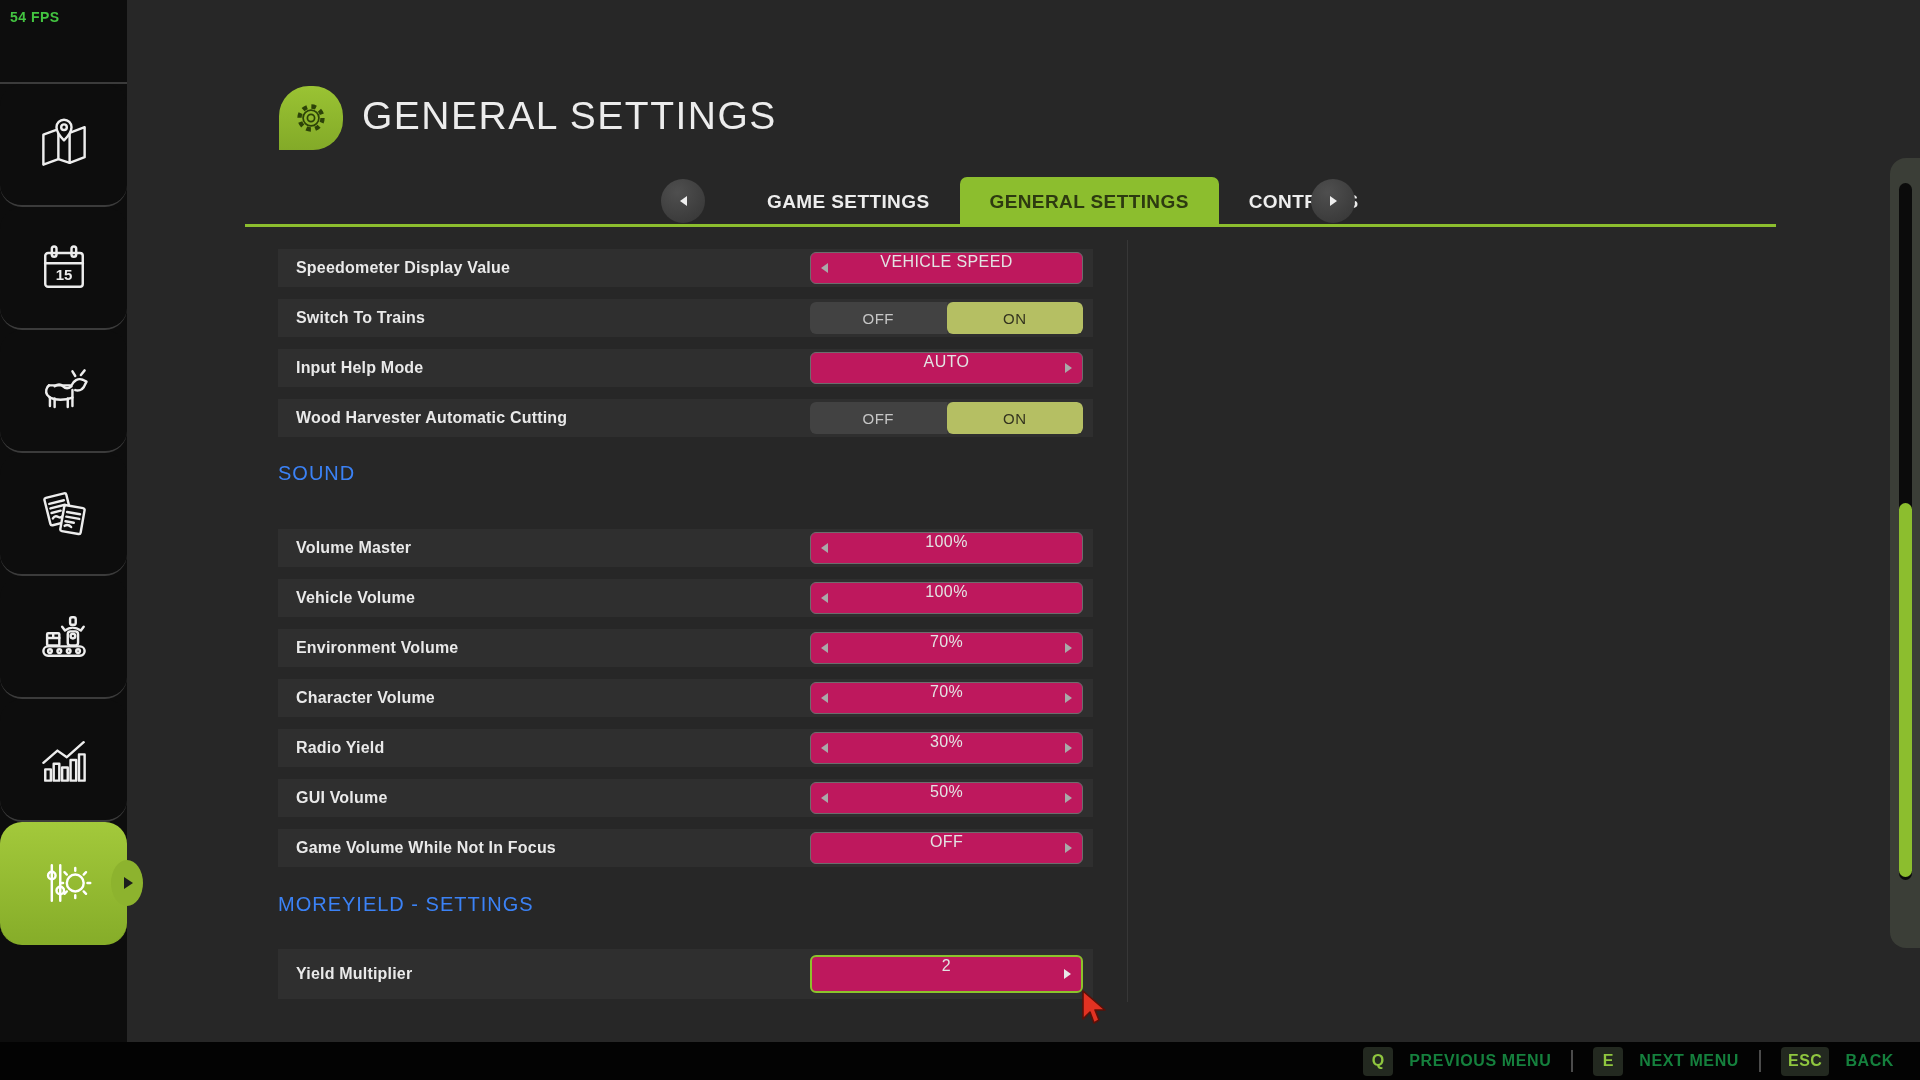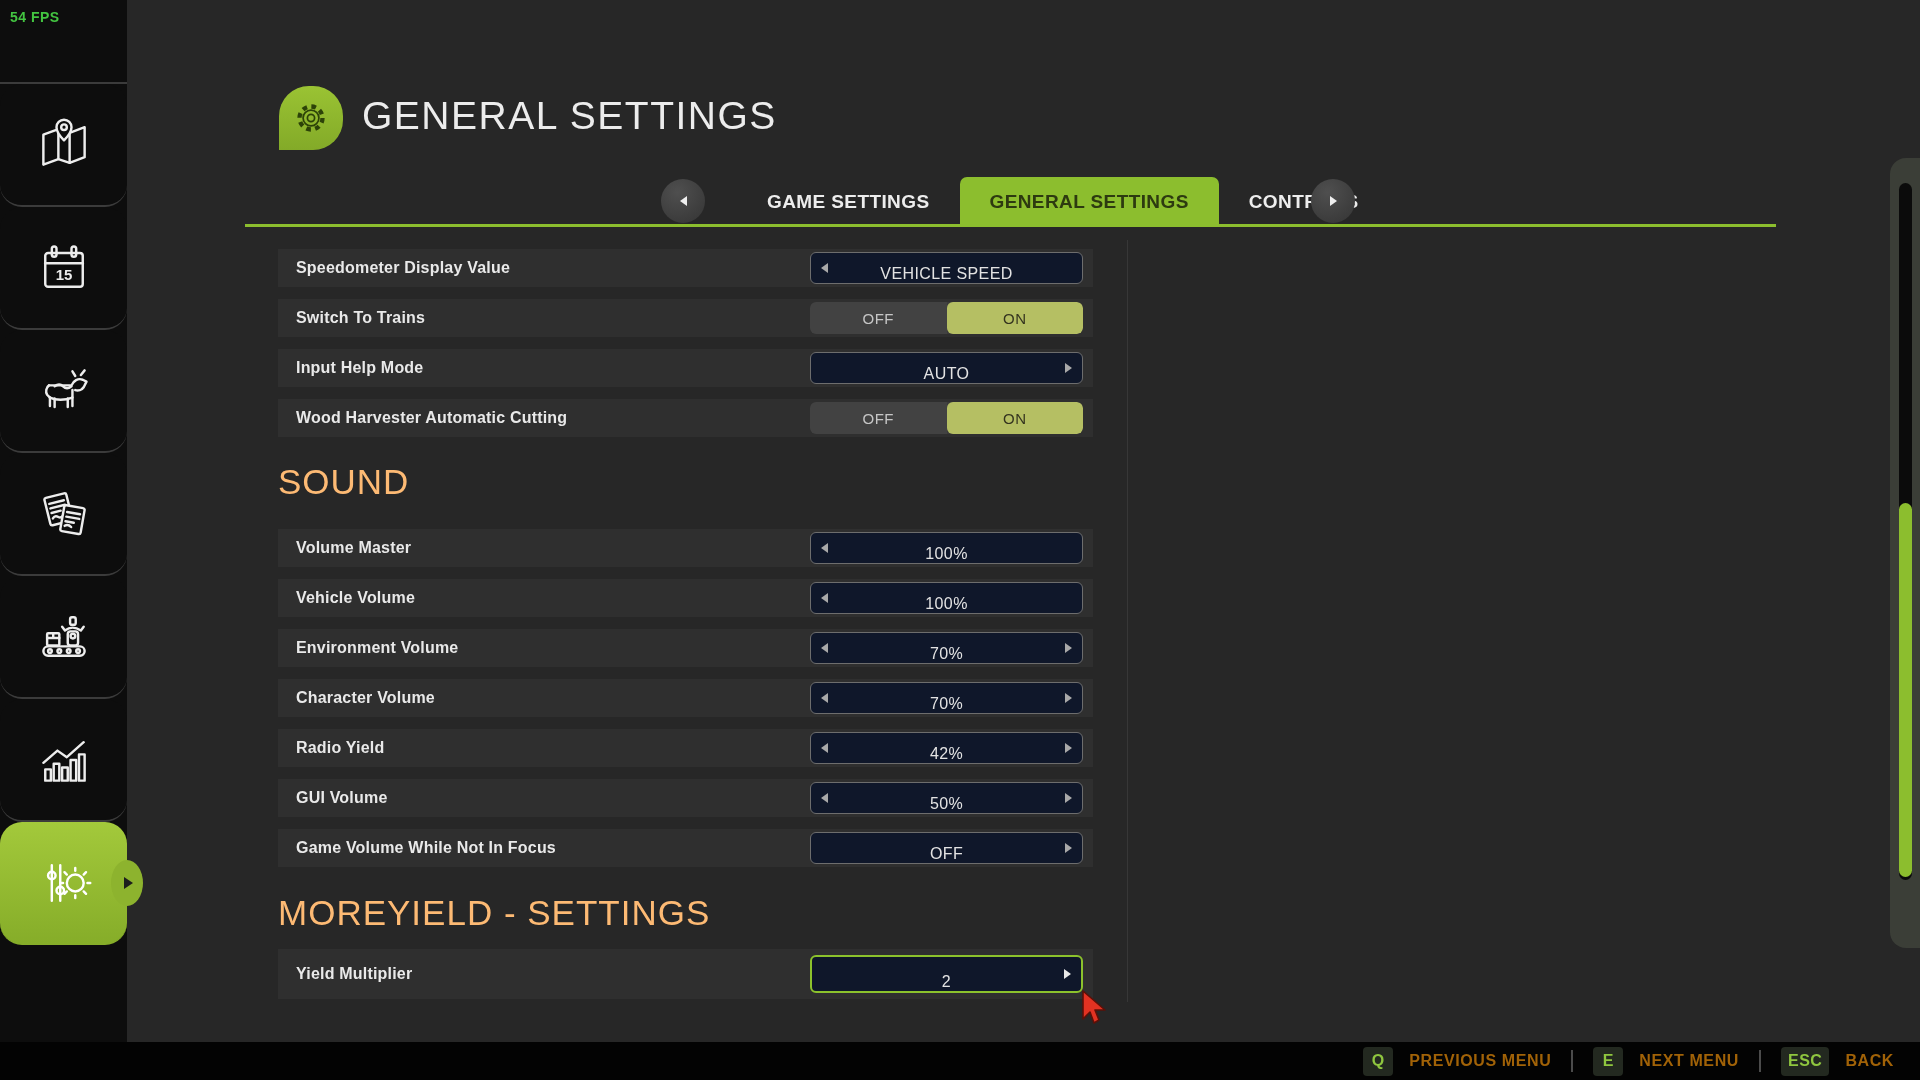--- a/index.html
+++ b/index.html
@@ -44,47 +44,47 @@
   .tab-underline{position:absolute;left:245px;top:224px;width:1531px;height:3px;background:#8cbe2e;}
 
   .panel-divider{position:absolute;left:1127px;top:240px;width:1px;height:762px;background:rgba(255,255,255,.08);}
 
   
   .row{position:absolute;left:278px;width:815px;height:38px;background:#2f2f2f;
     display:flex;align-items:center;padding-left:18px;box-sizing:border-box;}
   .lbl{font-size:16px;font-weight:bold;color:#e9e9e9;letter-spacing:.2px;}
   .ctrl{position:absolute;right:10px;top:50%;transform:translateY(-50%);
     width:273px;height:32px;box-sizing:border-box;}
-  .sel{background:#0f172a;border:1px solid #6d6d6d;border-radius:6px;
-    display:flex;align-items:flex-end;justify-content:center;cursor:pointer;position:absolute;}
+  .sel{background:#be185d;border:1px solid #6d6d6d;border-radius:6px;
+    display:flex;align-items:flex-start;justify-content:center;cursor:pointer;position:absolute;}
   .sel .val{font-size:16px;color:#e3e3e3;letter-spacing:.4px;}
   .tri{position:absolute;top:50%;width:0;height:0;border:5px solid transparent;}
   .tri-l{left:10px;transform:translateY(-50%);border-right:7px solid #a9a9a9;border-left:none;}
   .tri-r{right:10px;transform:translateY(-50%);border-left:7px solid #a9a9a9;border-right:none;}
   .sel.focused{border:2px solid #8cc22c;}
   .toggle{display:flex;background:#3a3a3a;border-radius:6px;overflow:hidden;cursor:pointer;}
   .half{flex:1;display:flex;align-items:center;justify-content:center;
     font-size:15px;letter-spacing:.5px;}
   .half.off{background:#424242;color:#c6c6c6;border-radius:6px 0 0 6px;}
   .half.on{background:#b5bf63;color:#34341f;border-radius:6px;}
 
-  .section-title{position:absolute;left:278px;font-size:35px;font-weight:400;
-    color:#fdba74;letter-spacing:1px;}
+  .section-title{position:absolute;left:278px;font-size:20px;font-weight:400;
+    color:#3b82f6;letter-spacing:1px;}
 
   .help-text{position:absolute;left:1152px;top:962px;width:620px;
     font-size:15px;color:#8f8f8f;letter-spacing:.2px;}
 
   
   .bottom-bar{position:absolute;left:0;top:1042px;width:1920px;height:38px;background:#030303;
     display:flex;align-items:center;justify-content:flex-end;padding-right:26px;box-sizing:border-box;}
   .hint{display:flex;align-items:center;cursor:pointer;}
   .key-badge{min-width:30px;height:29px;padding:0 7px;box-sizing:border-box;background:#232920;
     border-radius:4px;color:#8fc63f;font-size:16px;font-weight:bold;
     display:flex;align-items:center;justify-content:center;letter-spacing:.5px;}
-  .hint-label{color:#a16207;font-size:16px;font-weight:bold;margin-left:16px;letter-spacing:.6px;}
+  .hint-label{color:#15803d;font-size:16px;font-weight:bold;margin-left:16px;letter-spacing:.6px;}
   .hint-sep{width:2px;height:22px;background:#4b4b4b;margin:0 20px;}
 
   
   .scroll-wrap{position:absolute;right:0;top:158px;width:30px;height:790px;
     background:#3b3e37;border-radius:16px 0 0 16px;}
   .scroll-track{position:absolute;left:9px;top:25px;width:13px;height:697px;
     background:#0b0b0b;border-radius:7px;}
   .scroll-thumb{position:absolute;left:0;top:320px;width:13px;height:374px;
     background:#8cbe2e;border-radius:7px;cursor:pointer;}
 
@@ -278,21 +278,21 @@
       <span class="tri tri-l"></span>
       <span class="val">70%</span>
       <span class="tri tri-r"></span>
     </div>
   </div>
 
   <div class="row" style="top:729px">
     <span class="lbl">Radio Yield</span>
     <div class="ctrl sel">
       <span class="tri tri-l"></span>
-      <span class="val">42%</span>
+      <span class="val">30%</span>
       <span class="tri tri-r"></span>
     </div>
   </div>
 
   <div class="row" style="top:779px">
     <span class="lbl">GUI Volume</span>
     <div class="ctrl sel">
       <span class="tri tri-l"></span>
       <span class="val">50%</span>
       <span class="tri tri-r"></span>

